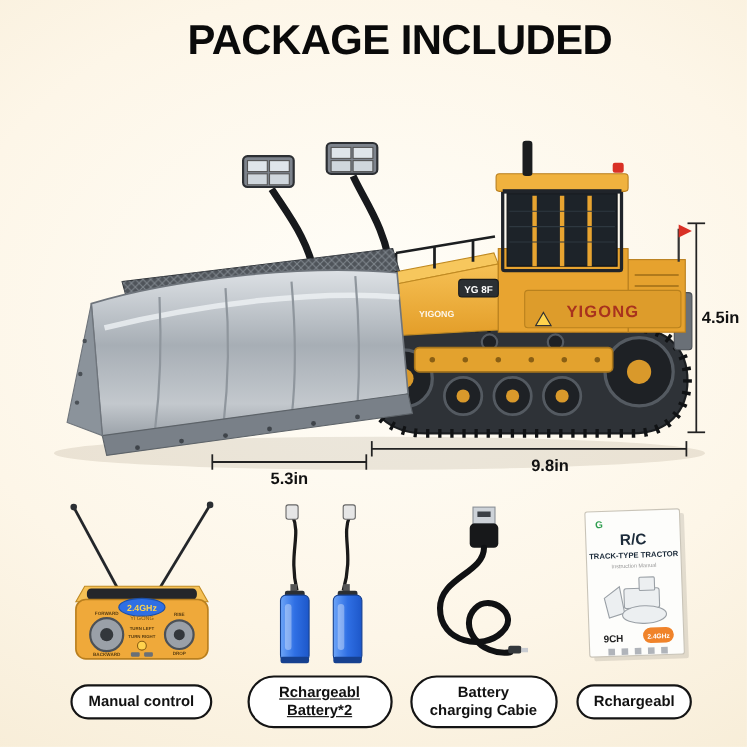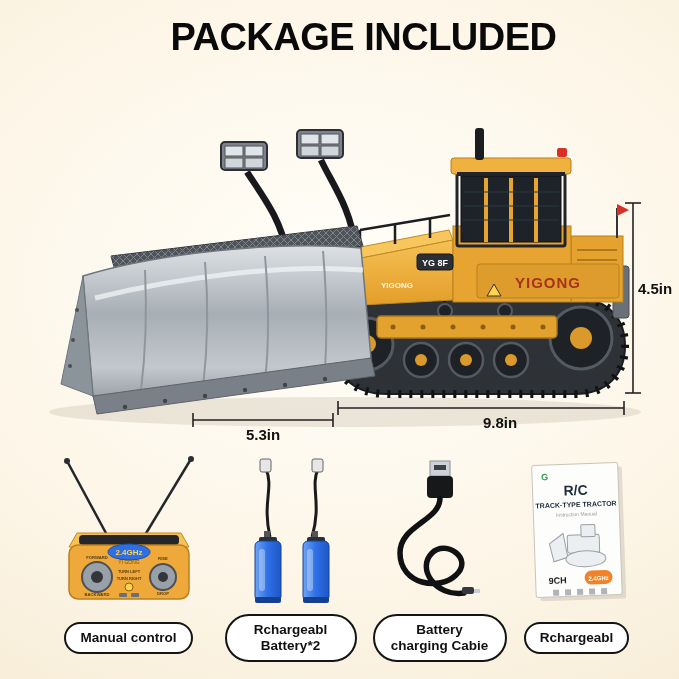--- a/index.html
+++ b/index.html
@@ -22,21 +22,21 @@
   }
   .item-col{display:flex;flex-direction:column;align-items:center;justify-content:flex-end;}
   .graphic{display:flex;align-items:flex-end;justify-content:center;}
   .pill-wrap{height:54px;display:flex;align-items:center;justify-content:center;margin-top:4px;}
   .pill{
     background:#fff;border:2px solid #141414;border-radius:24px;
     padding:6px 14px;font-size:13.5px;font-weight:bold;color:#111;
     text-align:center;line-height:1.18;
   }
   .pill.nowrap{white-space:nowrap;}
-  .pill.w2{max-width:100px;}
+  .pill.w2{max-width:100px;text-decoration:underline;}
   .pill.w3{max-width:102px;text-align:center;}
   .manual-tilt{transform:rotate(-2deg);}
 </style>
 </head>
 <body>
 
 <div class="canvas">
 
   <div class="title">PACKAGE INCLUDED</div>
 

